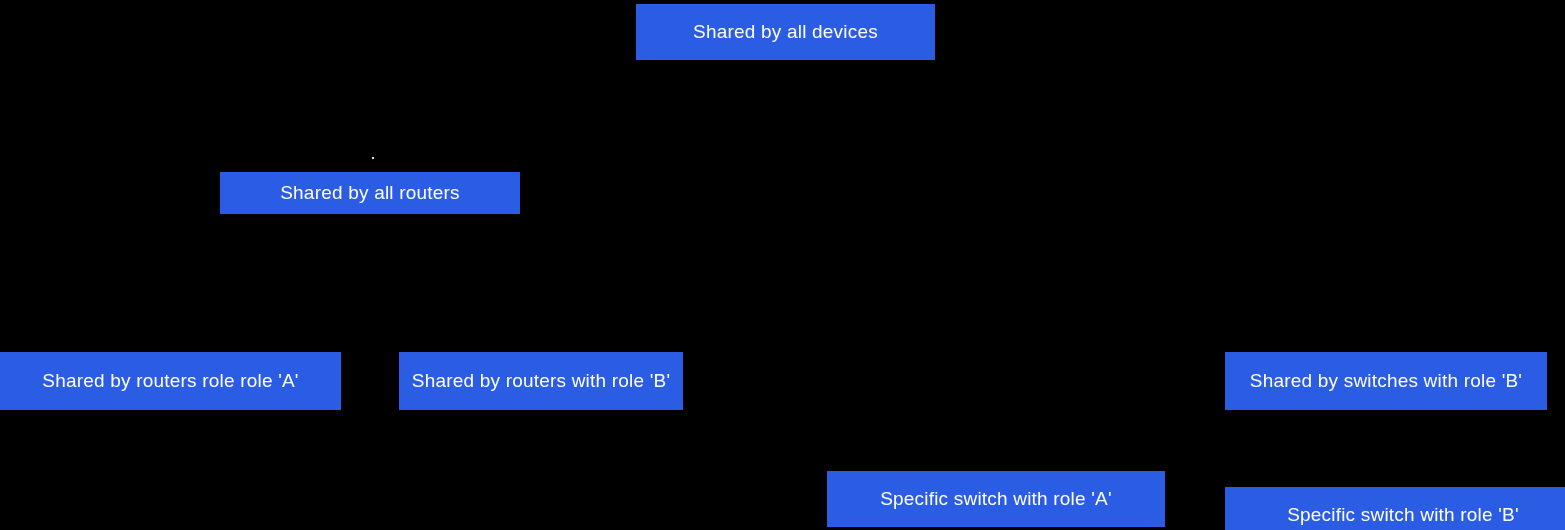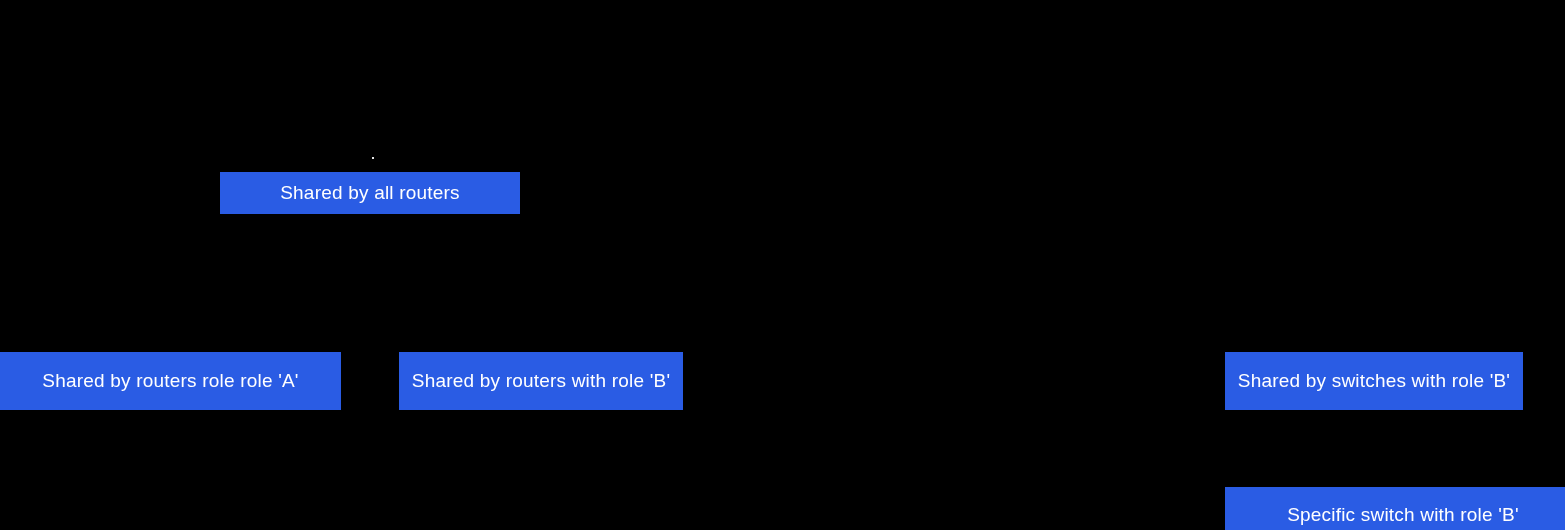--- a/index.html
+++ b/index.html
@@ -36,21 +36,21 @@
   }
   
   .n-root        { left: 636px;  top: 4px;   width: 299px; height: 56px; }
   
   .n-routers     { left: 220px;  top: 172px; width: 300px; height: 42px; }
   .n-switches    { left: 1046px; top: 172px; width: 300px; height: 59px; }
   
   .n-routers-a   { left: 0;      top: 352px; width: 341px; height: 58px; }
   .n-routers-b   { left: 399px;  top: 352px; width: 284px; height: 58px; }
   .n-switches-a  { left: 826px;  top: 352px; width: 340px; height: 58px; }
-  .n-switches-b  { left: 1225px; top: 352px; width: 298px; height: 58px; }
+  .n-switches-b  { left: 1225px; top: 352px; width: 322px; height: 58px; }
   
   .n-spec-router-a  { left: 0;      top: 471px; width: 340px; height: 56px; }
   .n-spec-router-b  { left: 399px;  top: 471px; width: 340px; height: 56px; }
   .n-spec-switch-a  { left: 827px;  top: 471px; width: 338px; height: 56px; }
   .n-spec-switch-b  { left: 1225px; top: 487px; width: 356px; height: 56px; }
   
   .artifact-dot {
     position: absolute;
     left: 372px;
     top: 157px;
@@ -58,24 +58,26 @@
     height: 2px;
     background: #ffffff;
     opacity: 0.9;
   }
 </style>
 </head>
 <body>
 
 <div class="canvas">
 
+  <div class="node n-root">Shared by all devices</div>
 
   <div class="node n-routers">Shared by all routers</div>
 
   <div class="node n-routers-a">Shared by routers role role 'A'</div>
   <div class="node n-routers-b">Shared by routers with role 'B'</div>
   <div class="node n-switches-b">Shared by switches with role 'B'</div>
 
+  <div class="node n-spec-switch-a">Specific switch with role 'A'</div>
   <div class="node n-spec-switch-b">Specific switch with role 'B'</div>
 
   <div class="artifact-dot"></div>
 
 </div>
 
 </body></html>

